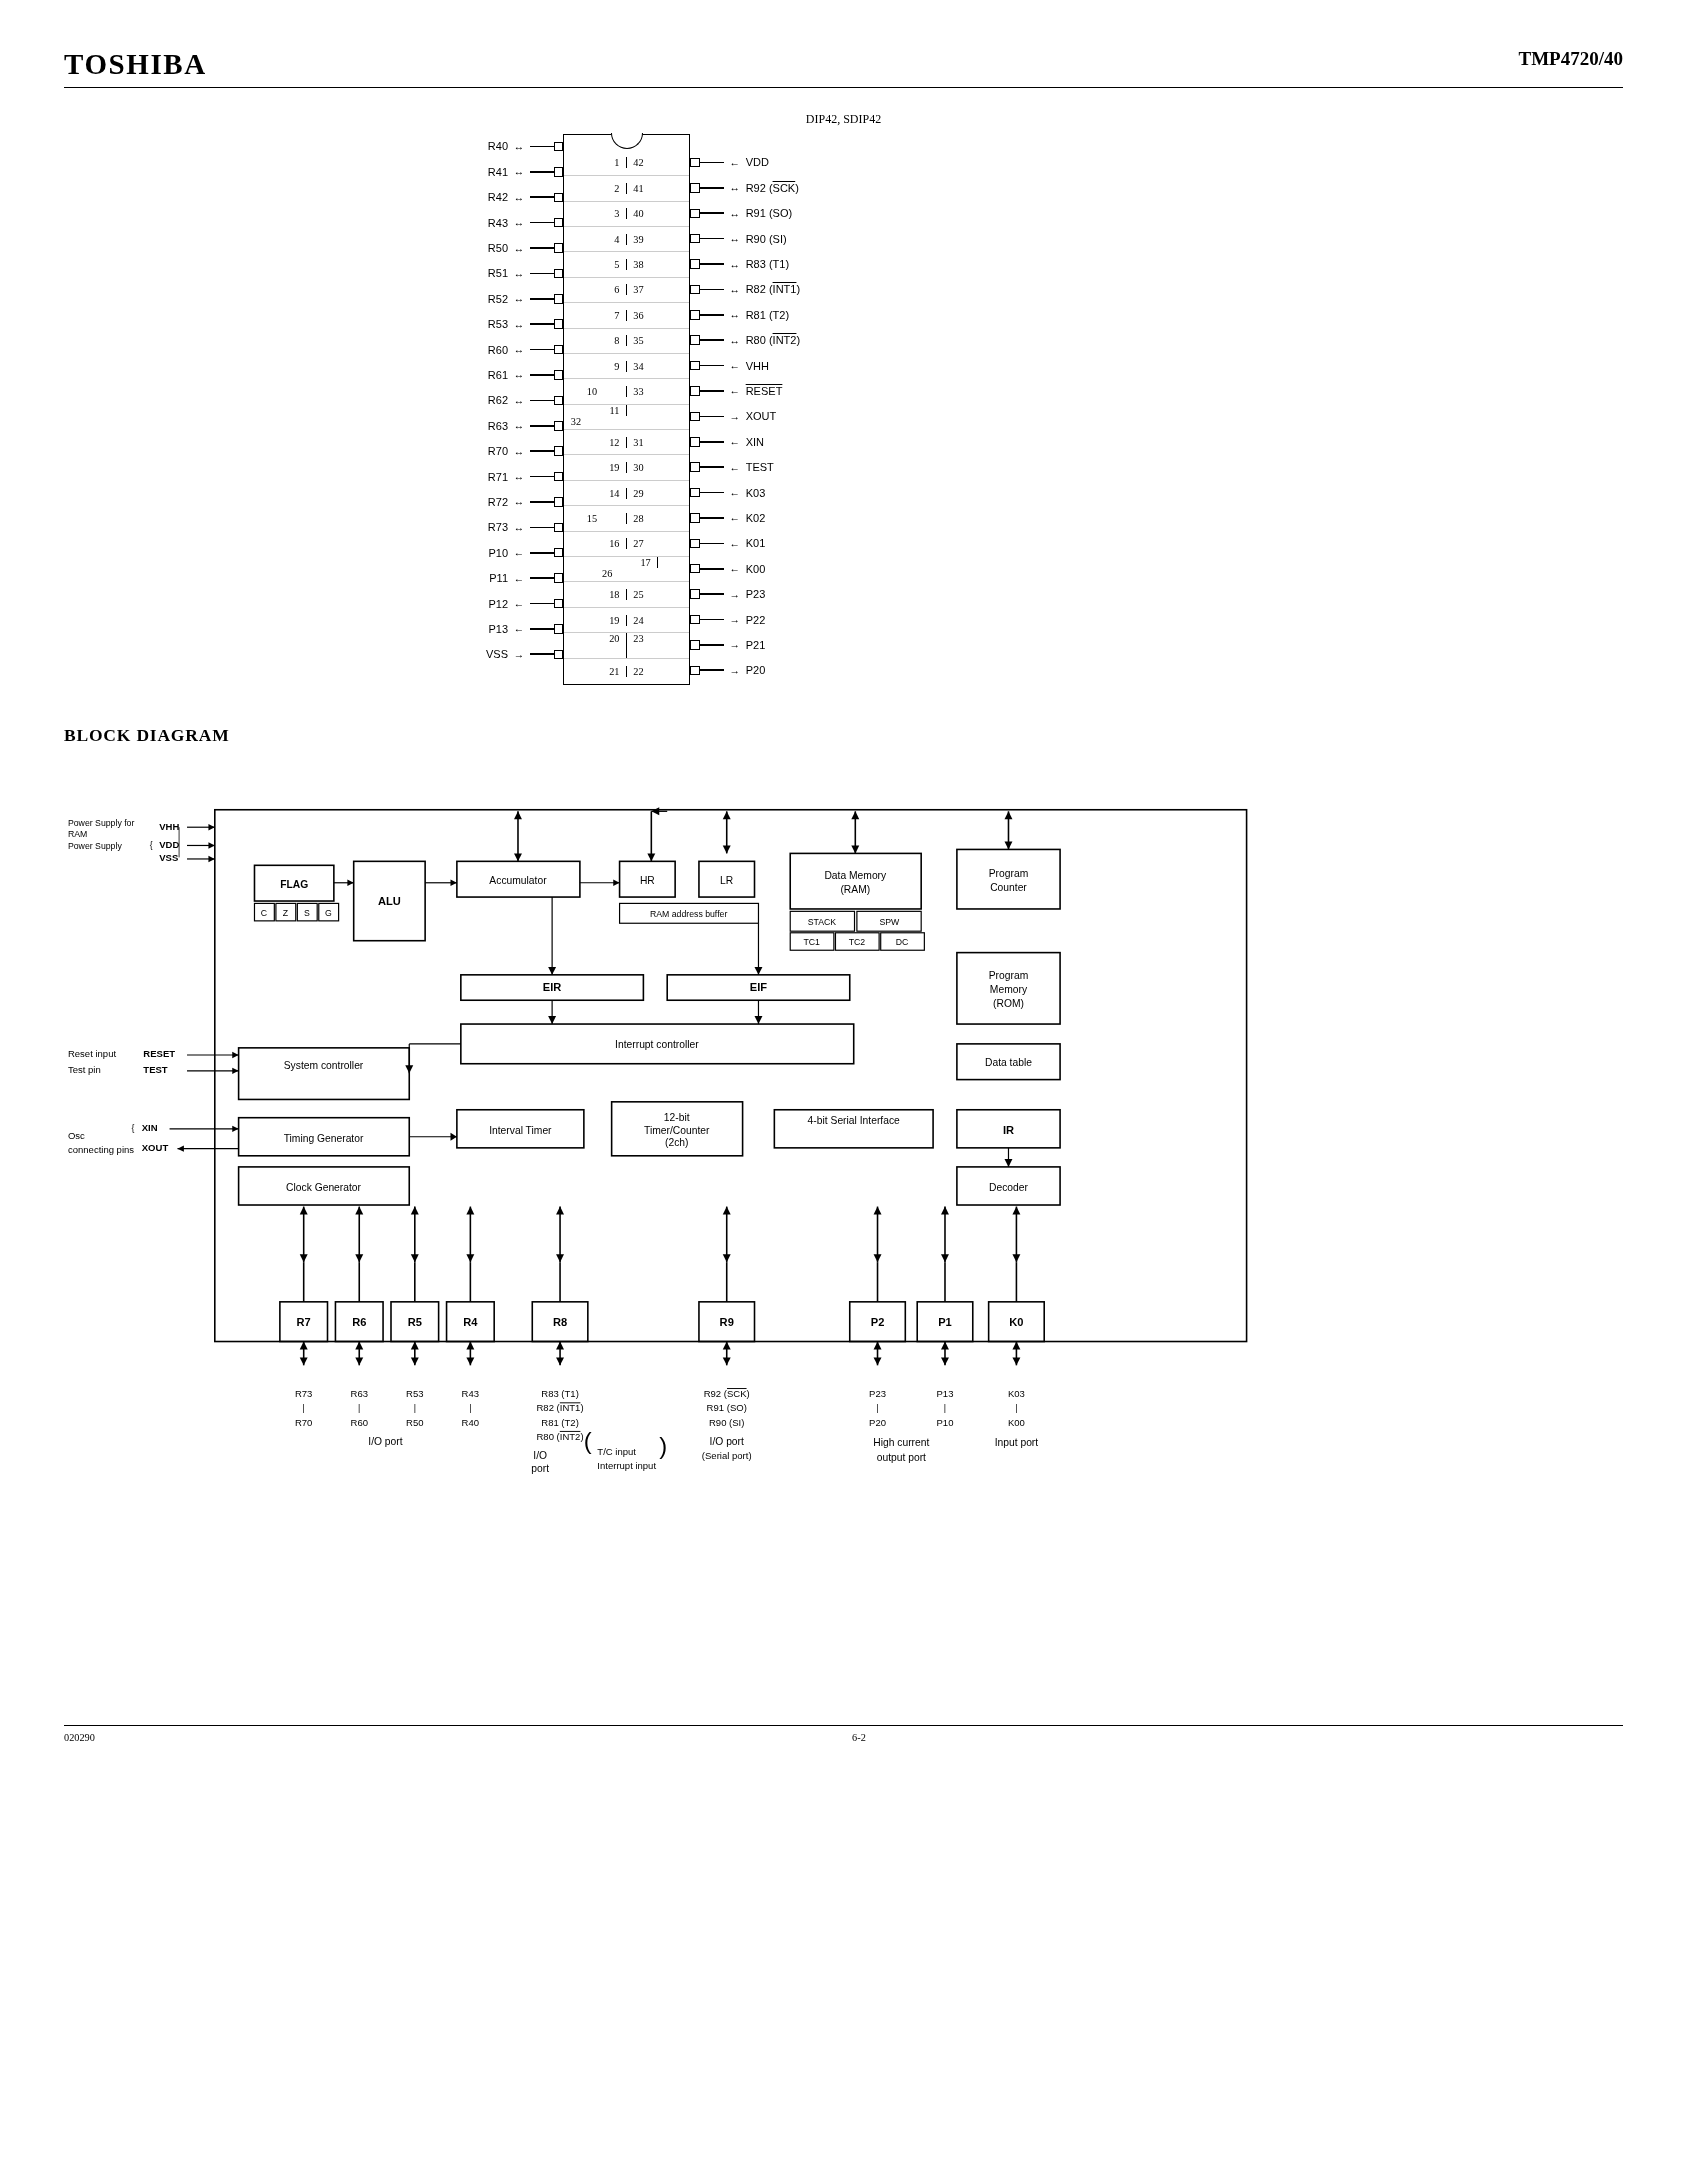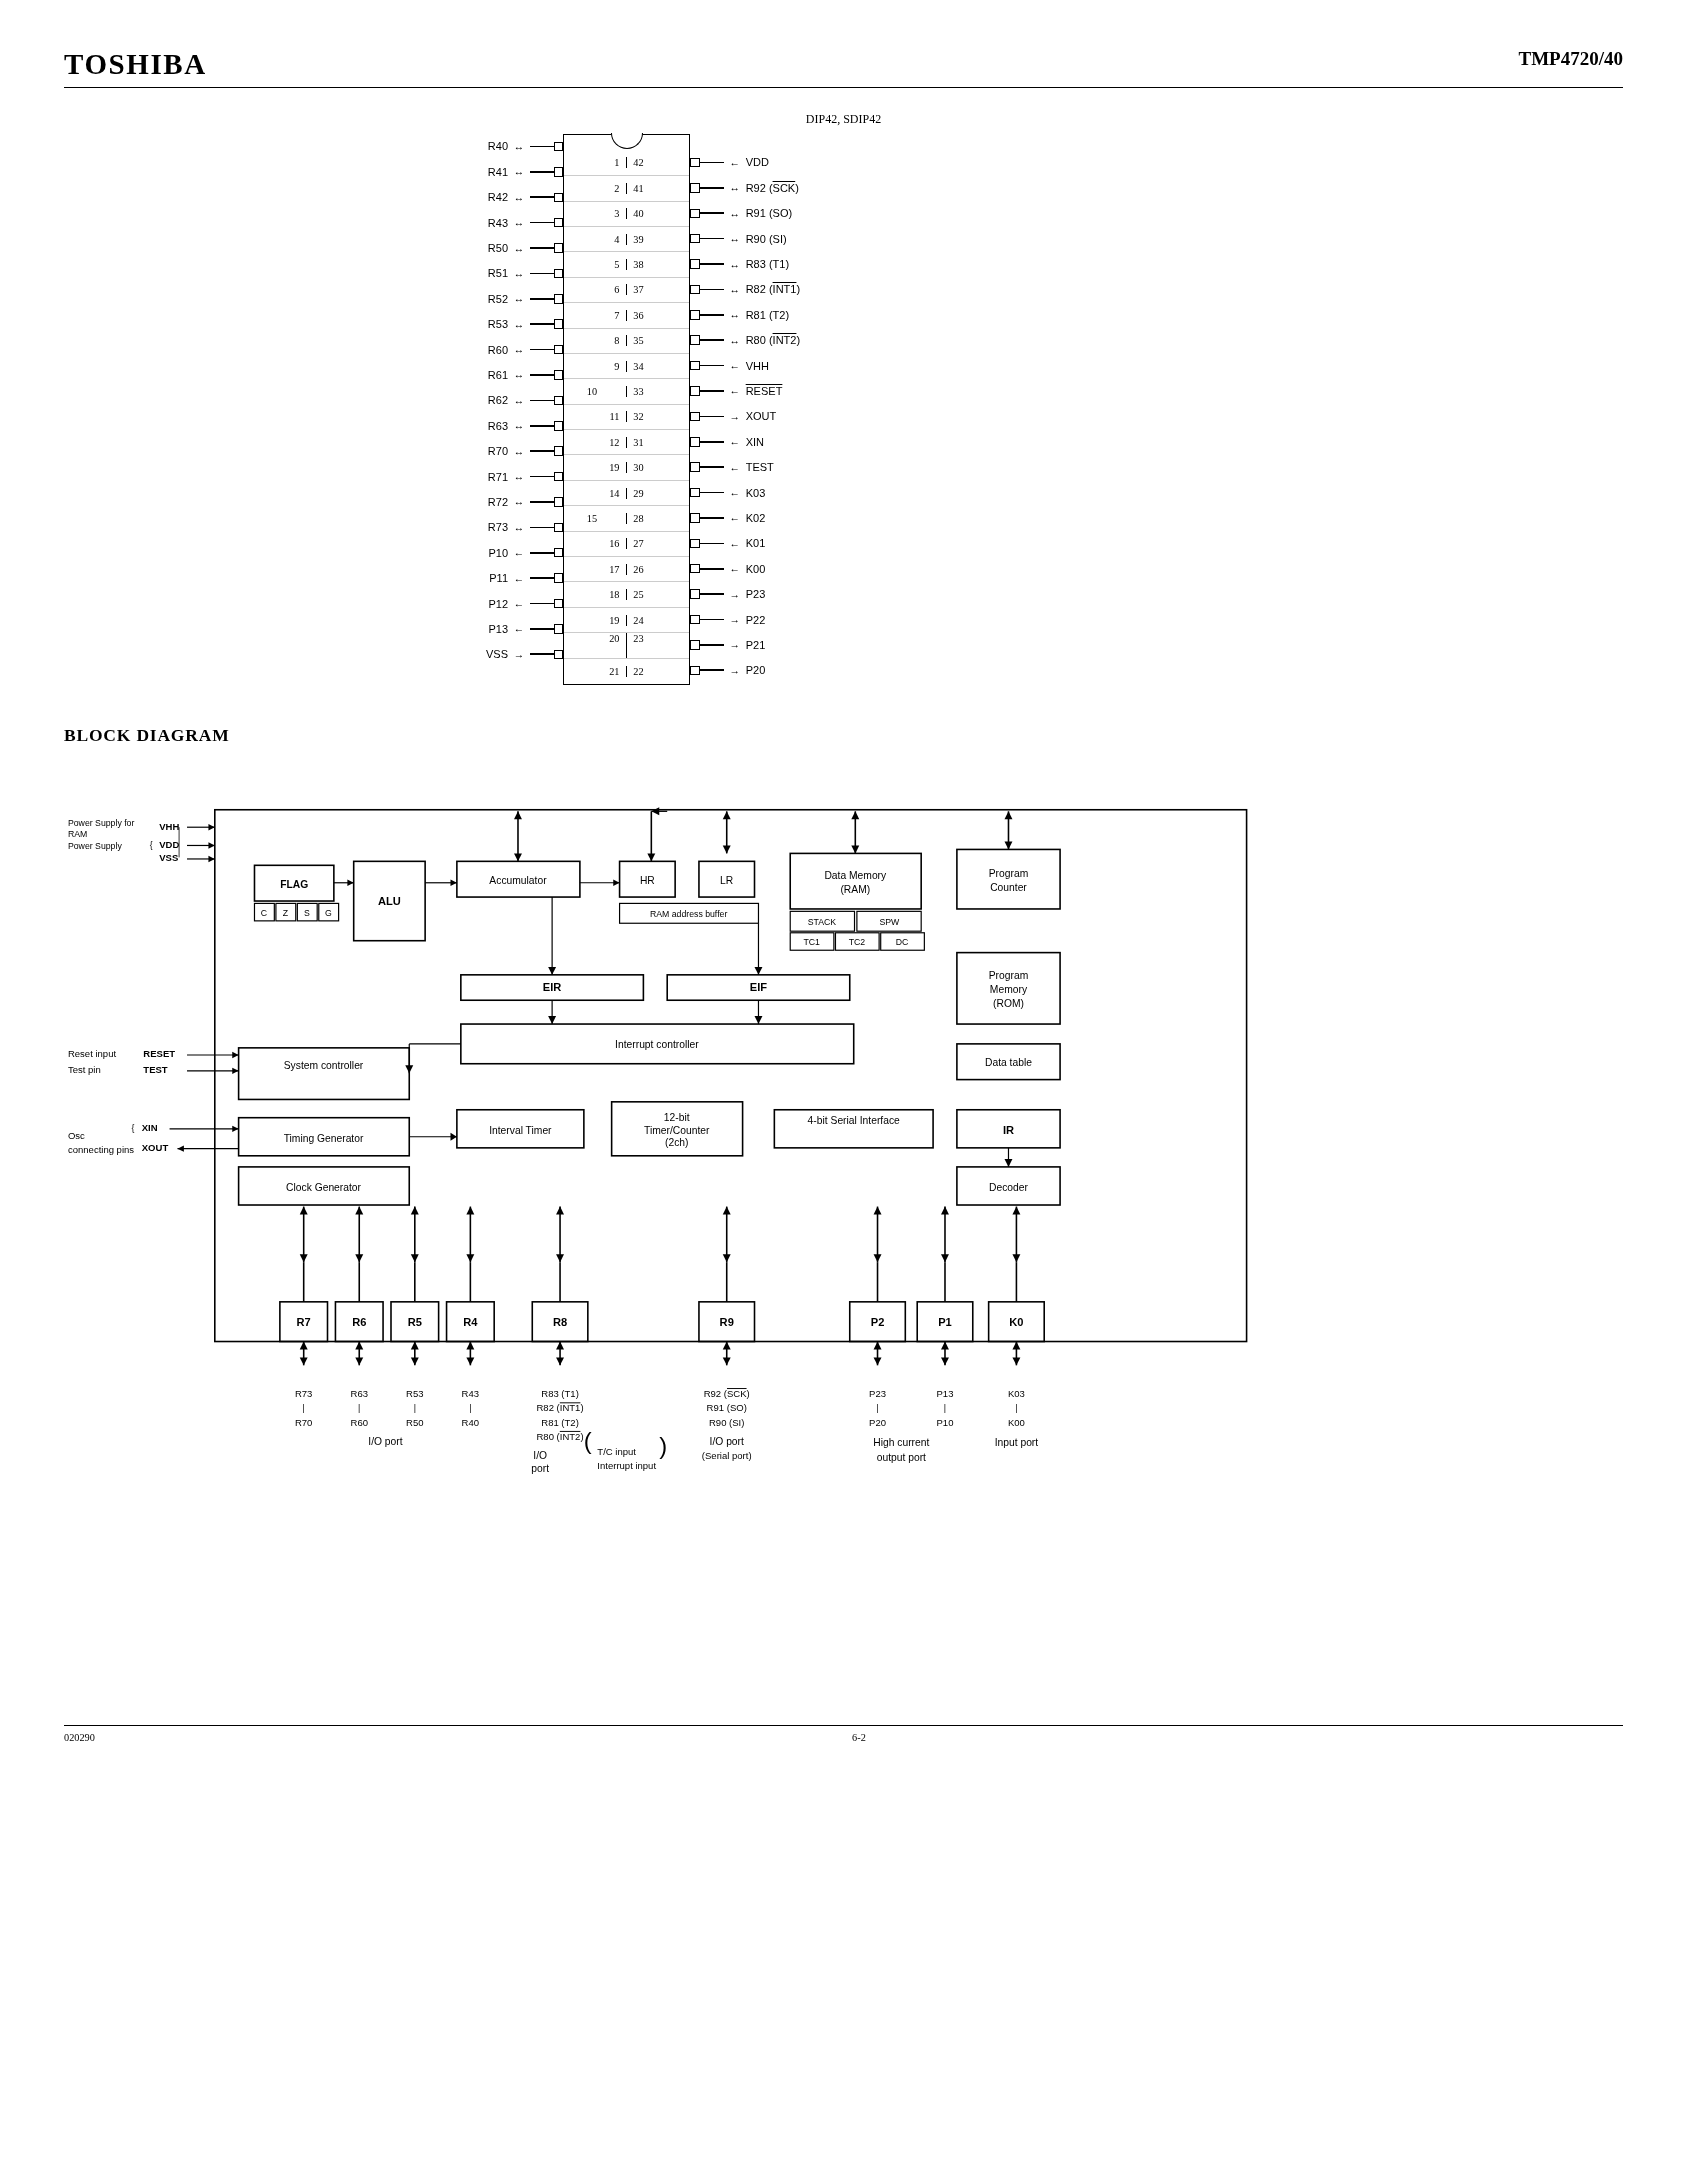--- a/index.html
+++ b/index.html
@@ -324,21 +324,21 @@
               <span style="width:50%; text-align:left; padding-left:6.4px; font-size:10.3px;">35</span>
             </div>
             <div style="display:flex; height:25.4px; align-items:center; border-bottom:0.8px solid #ccc;">
               <span style="width:50%; text-align:right; padding-right:6.4px; font-size:10.3px; border-right:0.8px solid #000;">9</span>
               <span style="width:50%; text-align:left; padding-left:6.4px; font-size:10.3px;">34</span>
             </div>
             <div style="display:flex; height:25.4px; align-items:center; border-bottom:0.8px solid #ccc;">
               <span style="width:50%; text-align:center; padding-right:6.4px; font-size:10.3px; border-right:0.8px solid #000;">10</span>
               <span style="width:50%; text-align:left; padding-left:6.4px; font-size:10.3px;">33</span>
             </div>
-            <div style="display:flex; height:25.4px; align-items:center; border-bottom:0.8px solid #ccc;">
+            <div style="display:flex; height:25.4px; border-bottom:0.8px solid #ccc;flex-direction:column;">
               <span style="width:50%; text-align:right; padding-right:6.4px; font-size:10.3px; border-right:0.8px solid #000;">11</span>
               <span style="width:50%; text-align:left; padding-left:6.4px; font-size:10.3px;">32</span>
             </div>
             <div style="display:flex; height:25.4px; align-items:center; border-bottom:0.8px solid #ccc;">
               <span style="width:50%; text-align:right; padding-right:6.4px; font-size:10.3px; border-right:0.8px solid #000;">12</span>
               <span style="width:50%; text-align:left; padding-left:6.4px; font-size:10.3px;">31</span>
             </div>
             <div style="display:flex; height:25.4px; align-items:center; border-bottom:0.8px solid #ccc;">
               <span style="width:50%; text-align:right; padding-right:6.4px; font-size:10.3px; border-right:0.8px solid #000;">19</span>
               <span style="width:50%; text-align:left; padding-left:6.4px; font-size:10.3px;">30</span>
@@ -348,21 +348,21 @@
               <span style="width:50%; text-align:left; padding-left:6.4px; font-size:10.3px;">29</span>
             </div>
             <div style="display:flex; height:25.4px; align-items:center; border-bottom:0.8px solid #ccc;">
               <span style="width:50%; text-align:center; padding-right:6.4px; font-size:10.3px; border-right:0.8px solid #000;">15</span>
               <span style="width:50%; text-align:left; padding-left:6.4px; font-size:10.3px;">28</span>
             </div>
             <div style="display:flex; height:25.4px; align-items:center; border-bottom:0.8px solid #ccc;">
               <span style="width:50%; text-align:right; padding-right:6.4px; font-size:10.3px; border-right:0.8px solid #000;">16</span>
               <span style="width:50%; text-align:left; padding-left:6.4px; font-size:10.3px;">27</span>
             </div>
-            <div style="display:flex; height:25.4px; align-items:center; border-bottom:0.8px solid #ccc;">
+            <div style="display:flex; height:25.4px; align-items:center; border-bottom:0.8px solid #ccc;flex-direction:column;">
               <span style="width:50%; text-align:right; padding-right:6.4px; font-size:10.3px; border-right:0.8px solid #000;">17</span>
               <span style="width:50%; text-align:left; padding-left:6.4px; font-size:10.3px;">26</span>
             </div>
             <div style="display:flex; height:25.4px; align-items:center; border-bottom:0.8px solid #ccc;">
               <span style="width:50%; text-align:right; padding-right:6.4px; font-size:10.3px; border-right:0.8px solid #000;">18</span>
               <span style="width:50%; text-align:left; padding-left:6.4px; font-size:10.3px;">25</span>
             </div>
             <div style="display:flex; height:25.4px; align-items:center; border-bottom:0.8px solid #ccc;">
               <span style="width:50%; text-align:right; padding-right:6.4px; font-size:10.3px; border-right:0.8px solid #000;">19</span>
               <span style="width:50%; text-align:left; padding-left:6.4px; font-size:10.3px;">24</span>

